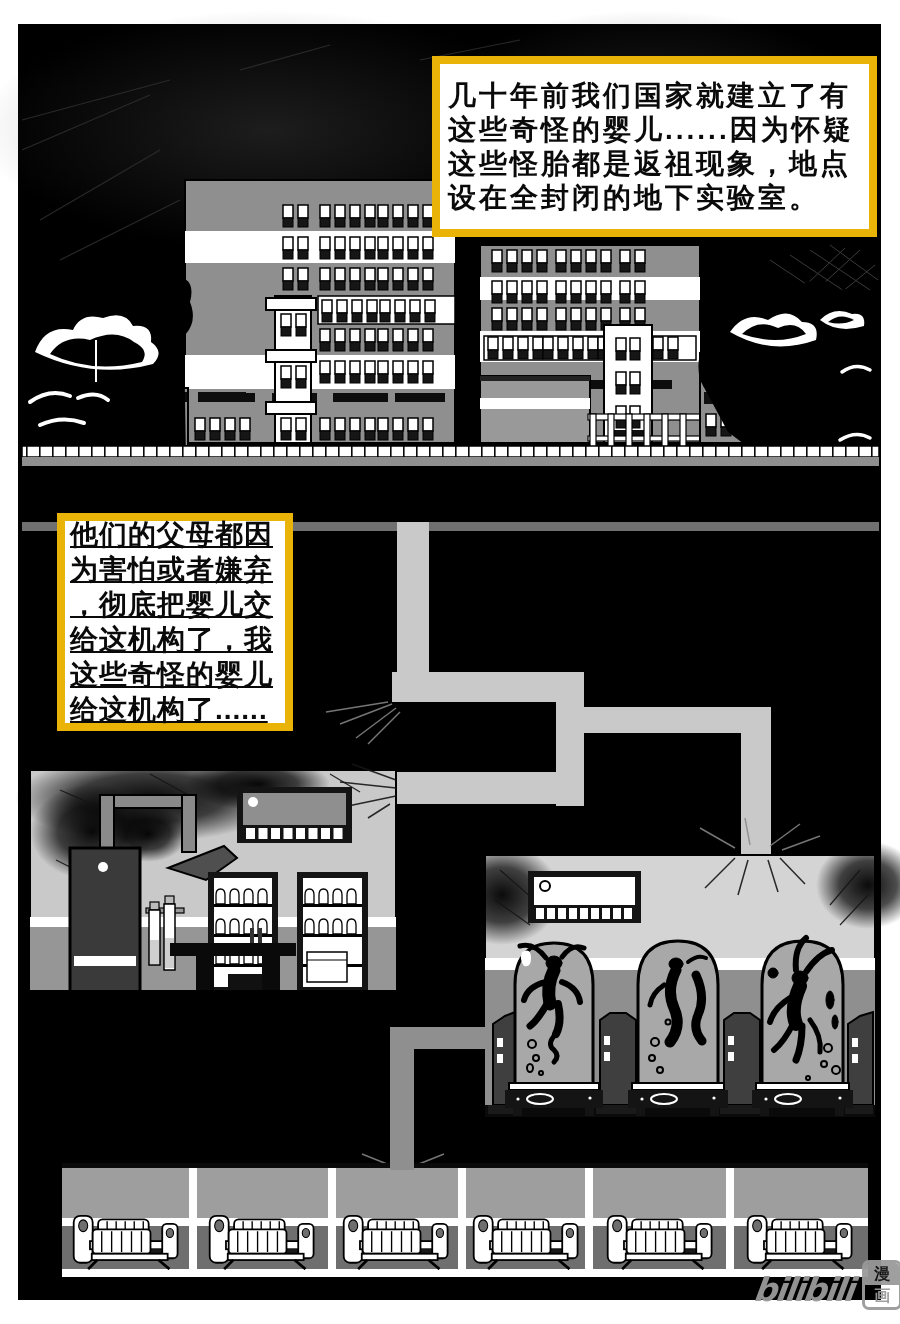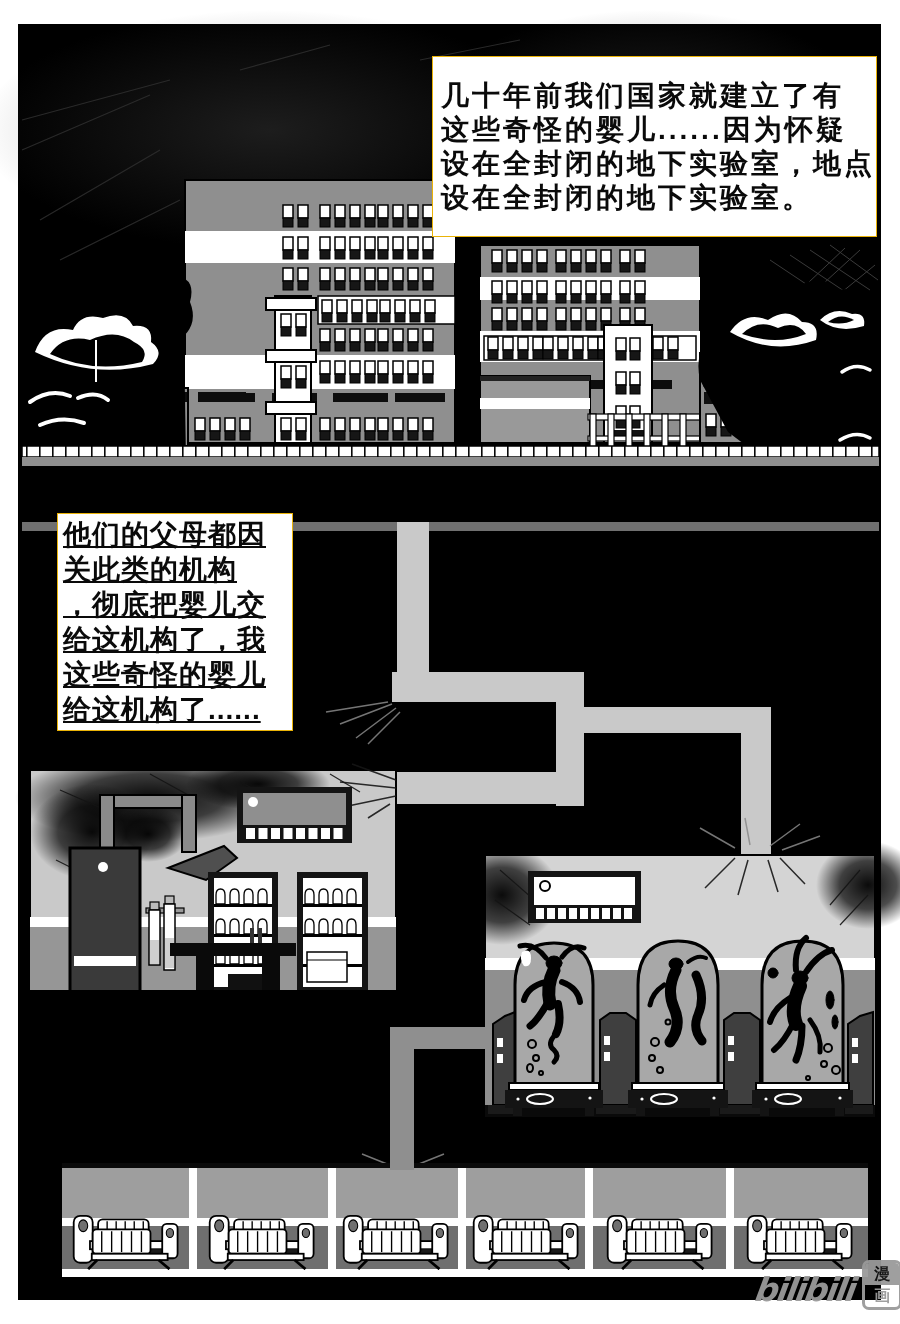--- a/index.html
+++ b/index.html
@@ -3,21 +3,21 @@
 <meta charset="utf-8">
 <style>
   html,body{margin:0;padding:0;background:#e8e8e8;}
   .page{
     position:relative;width:900px;height:1324px;margin:0 auto;
     background:#ffffff;overflow:hidden;
     font-family:"Liberation Sans","DejaVu Sans",sans-serif;
   }
   .art{position:absolute;left:0;top:0;width:900px;height:1324px;display:block;}
   .caption{
-    position:absolute;background:#ffffff;border:1px solid #eab308;
+    position:absolute;background:#ffffff;border:8px solid #eab308;
     color:#0a0a0a;font-weight:700;box-sizing:border-box;
     display:flex;flex-direction:column;justify-content:center;
   }
   .caption .cap-line{white-space:nowrap;}
   .cap-1{left:432px;top:56px;width:445px;height:181px;padding:4px 8px;
     font-size:28px;line-height:34px;letter-spacing:3px;}
   .cap-2{left:57px;top:513px;width:236px;height:218px;padding:4px 5px;
     font-size:28px;line-height:35px;letter-spacing:1px;text-decoration:underline;}
   .watermark{
     position:absolute;left:756px;top:1260px;display:flex;align-items:flex-end;gap:7px;
@@ -511,27 +511,27 @@
 
   <g fill="#8f8f8f">
     <rect x="390" y="1027" width="100" height="22"></rect>
     <rect x="390" y="1027" width="24" height="143"></rect>
   </g>
 </svg>
 
 <div class="caption cap-1">
   <div class="cap-line">几十年前我们国家就建立了有</div>
   <div class="cap-line">这些奇怪的婴儿......因为怀疑</div>
-  <div class="cap-line">设在全封闭的地下实验室，地点</div>
+  <div class="cap-line">这些怪胎都是返祖现象，地点</div>
   <div class="cap-line">设在全封闭的地下实验室。</div>
 </div>
 
 <div class="caption cap-2">
   <div class="cap-line">他们的父母都因</div>
-  <div class="cap-line">关此类的机构</div>
+  <div class="cap-line">为害怕或者嫌弃</div>
   <div class="cap-line">，彻底把婴儿交</div>
   <div class="cap-line">给这机构了，我</div>
   <div class="cap-line">这些奇怪的婴儿</div>
   <div class="cap-line">给这机构了......</div>
 </div>
 
 <div class="watermark">
   <span class="wm-text">bilibili</span>
   <span class="wm-box">
     <span class="wm-top">漫</span>

